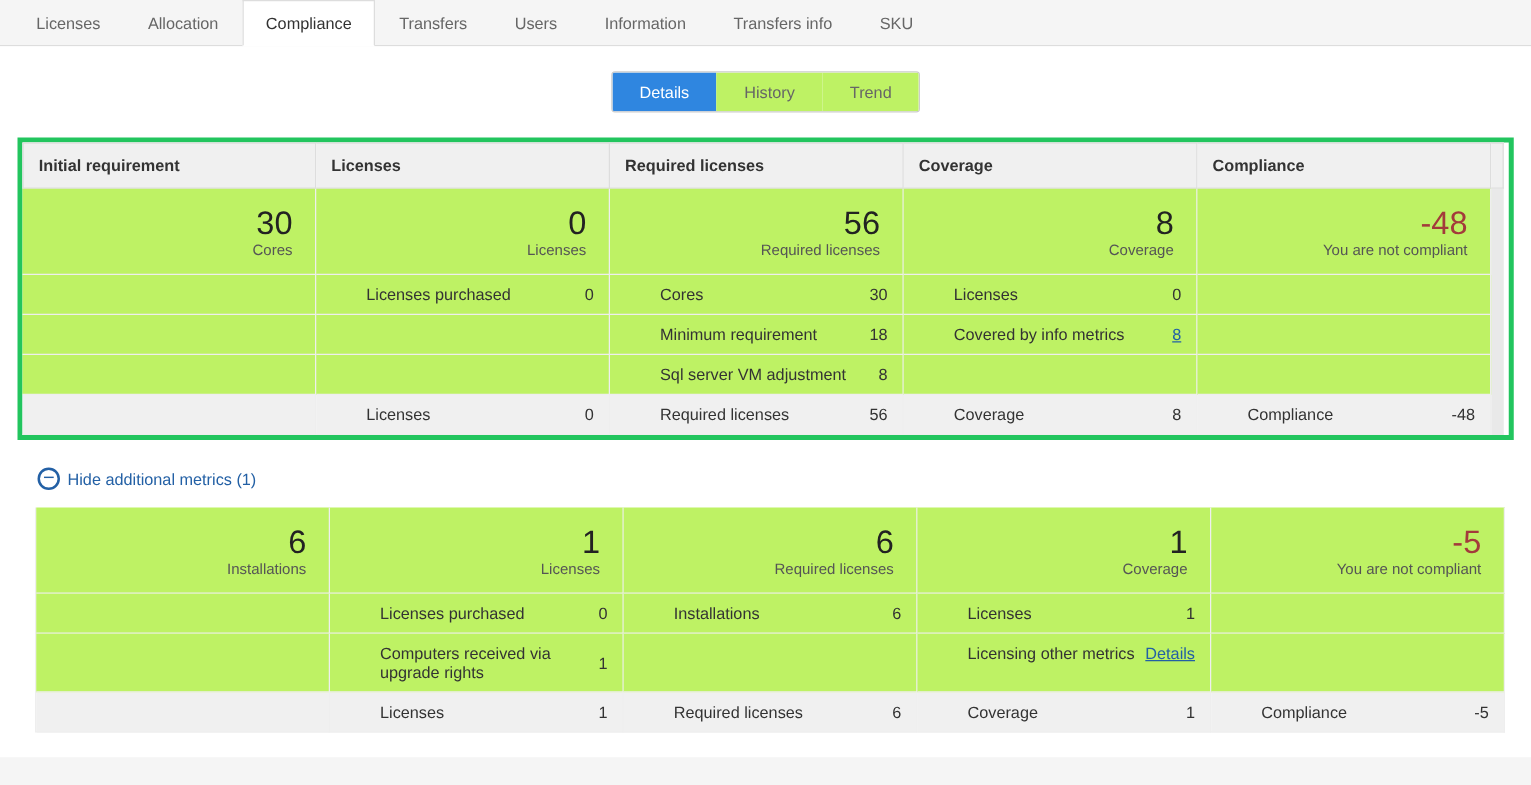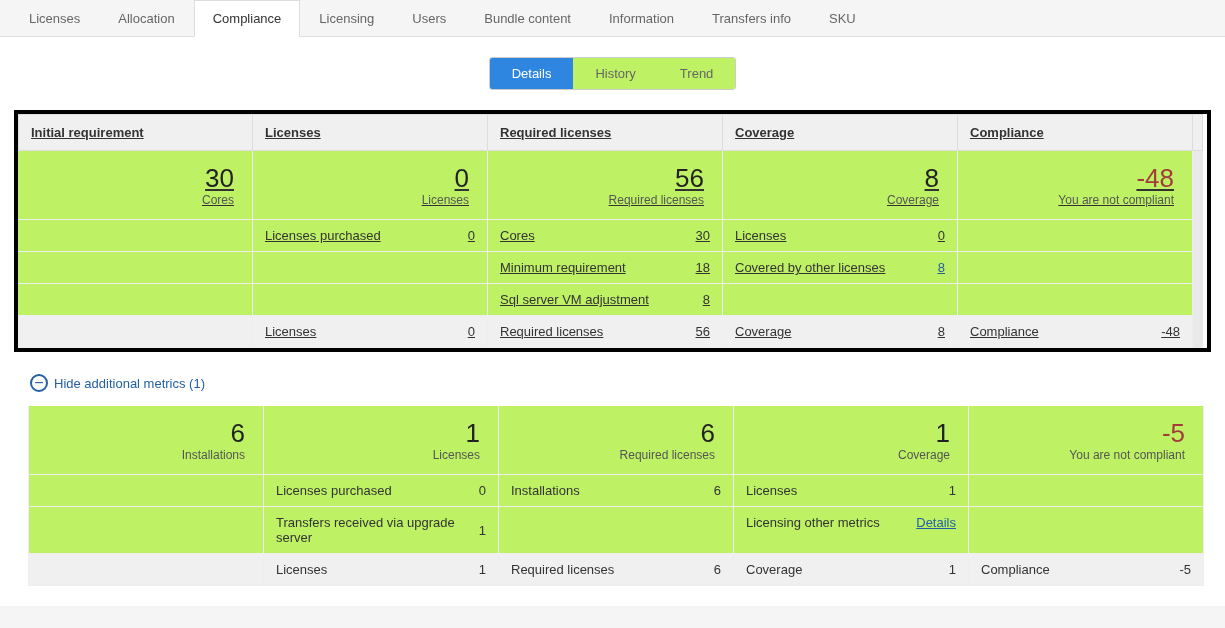--- a/index.html
+++ b/index.html
@@ -53,23 +53,22 @@
       padding: 8px 22px;
       color: #666;
       cursor: pointer;
       background: #bef264;
     }
     .sub-tab.active {
       background: #2f86e0;
       color: #fff;
     }
     .highlight-box {
-      border: 4px solid #000000;
+      border: 4px solid #22c55e;
       margin: 0 4px 12px 4px;
-      text-decoration: underline;
     }
     .grid {
       display: grid;
       grid-template-columns: 235px 235px 235px 235px 235px 10px;
     }
     .hdr {
       background: #f0f0f0;
       border: 1px solid #ddd;
       border-left: none;
       padding: 10px 12px;
@@ -115,20 +114,21 @@
     }
     .big-label {
       font-size: 12px;
       color: #555;
       margin-top: 2px;
     }
     .kv-row {
       display: flex;
       justify-content: flex-start;
       align-items: center;
+      margin-left: 28px;
     }
     .kv-label {
       color: #333;
       flex: 1;
       padding-right: 8px;
     }
     .kv-val {
       color: #333;
       text-align: right;
       white-space: nowrap;
@@ -170,23 +170,22 @@
       border-left: none;
     }
   </style>
 </head>
 <body>
 
 <div class="tabs">
   <div class="tab">Licenses</div>
   <div class="tab">Allocation</div>
   <div class="tab active">Compliance</div>
-  <div class="tab">Licensing</div>
+  <div class="tab">Transfers</div>
   <div class="tab">Users</div>
-  <div class="tab">Bundle content</div>
   <div class="tab">Information</div>
   <div class="tab">Transfers info</div>
   <div class="tab">SKU</div>
 </div>
 
 <div class="content">
 
   <div class="sub-tabs">
     <div class="sub-tab-group">
       <div class="sub-tab active">Details</div>
@@ -250,21 +249,21 @@
       <div class="cell"></div>
       <div class="cell"></div>
       <div class="cell">
         <div class="kv-row">
           <span class="kv-label">Minimum requirement</span>
           <span class="kv-val">18</span>
         </div>
       </div>
       <div class="cell">
         <div class="kv-row">
-          <span class="kv-label">Covered by other licenses</span>
+          <span class="kv-label">Covered by info metrics</span>
           <span class="kv-val"><span class="link">8</span></span>
         </div>
       </div>
       <div class="cell"></div>
 
       <div class="cell"></div>
       <div class="cell"></div>
       <div class="cell">
         <div class="kv-row">
           <span class="kv-label">Sql server VM adjustment</span>
@@ -346,21 +345,21 @@
       <div class="kv-row">
           <span class="kv-label">Licenses</span>
           <span class="kv-val">1</span>
         </div>
     </div>
     <div class="cell"></div>
 
     <div class="cell"></div>
     <div class="cell">
       <div class="kv-row">
-          <span class="kv-label">Transfers received via upgrade server</span>
+          <span class="kv-label">Computers received via upgrade rights</span>
           <span class="kv-val">1</span>
         </div>
     </div>
     <div class="cell"></div>
     <div class="cell">
       <div class="kv-row">
           <span class="kv-label">Licensing other metrics</span>
           <span class="kv-val"><span class="link">Details</span></span>
         </div>
     </div>

